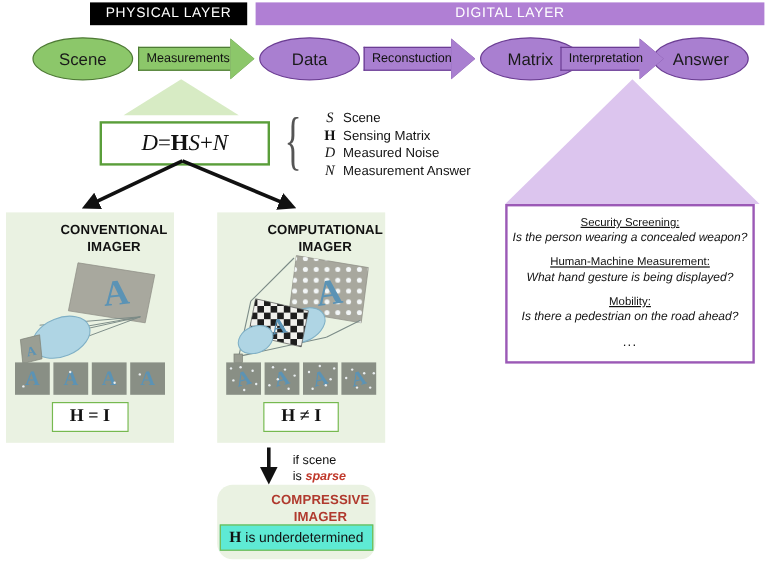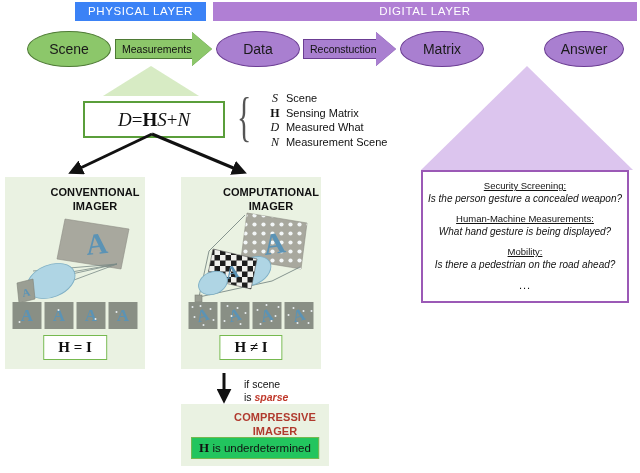--- a/index.html
+++ b/index.html
@@ -11,21 +11,21 @@
     position:relative;
   }
   .stage{position:absolute;left:0;top:0;width:640px;height:473px;}
   .abs{position:absolute;}
 
   
   .layer-bar{
     height:19px;line-height:19px;text-align:center;color:#ffffff;
     font-size:11.5px;letter-spacing:.6px;
   }
-  #physical-bar{left:75px;top:2px;width:131px;background:#3b82f6;}
+  #physical-bar{left:75px;top:2px;width:131px;background:#000000;}
   #digital-bar{left:213px;top:2px;width:424px;background:#B07FD4;}
 
   
   .ellipse{
     border-radius:50%;
     display:flex;align-items:center;justify-content:center;
     font-size:14px;color:#1a1a1a;
     box-sizing:border-box;
   }
   .ellipse.green{background:#8CC76A;border:1.4px solid #4e7a35;}
@@ -144,26 +144,26 @@
     text-align:center;font-family:"Liberation Serif",serif;font-weight:bold;
     font-size:17px;color:#5B93B5;
   }
   .thumb.coded .ltr{transform:translateY(-50%) rotate(-14deg);}
   .speck{position:absolute;width:2px;height:2px;background:#e9eef0;border-radius:50%;}
 
   
   #if-sparse{left:244px;top:378px;font-size:10.5px;line-height:13px;color:#111;}
   #if-sparse .sparse{color:#C0392B;font-style:italic;font-weight:bold;}
   #panel-compressive{
-    left:181px;top:404px;width:148px;height:62px;background:#EAF2E2;
+    left:181px;top:404px;width:132px;height:62px;background:#EAF2E2;border-radius:13px;
   }
   #panel-compressive .panel-title{color:#B03A2E;padding-top:6px;}
   #compressive-box{
     position:absolute;left:50%;transform:translateX(-50%);bottom:7px;
-    background:#22c55e;border:1.4px solid #76B94F;
+    background:#5eead4;border:1.4px solid #76B94F;
     padding:2px 7px;font-size:11.5px;color:#111;white-space:nowrap;
   }
   #compressive-box b{font-family:"Liberation Serif",serif;font-size:13px;}
 
   
   #panel-applications{
     left:421px;top:170px;width:208px;height:133px;
     background:#ffffff;border:2px solid #9B59B6;
     box-sizing:border-box;
     padding-top:8px;
@@ -199,20 +199,26 @@
     <div class="lbl">Measurements</div>
   </div>
 
   <div class="abs blockarrow pa" id="arrow-reconstruction">
     <div class="shaft"></div>
     <div class="head headline"></div>
     <div class="head"></div>
     <div class="lbl">Reconstuction</div>
   </div>
 
+  <div class="abs blockarrow pa" id="arrow-interpretation">
+    <div class="shaft"></div>
+    <div class="head headline"></div>
+    <div class="head"></div>
+    <div class="lbl">Interpretation</div>
+  </div>
 
   <div class="abs" id="equation-box">
     <span style="font-style:italic">D</span>
     <span> = </span>
     <span class="bold">H</span>
     <span style="font-style:italic">S</span>
     <span> + </span>
     <span style="font-style:italic">N</span>
   </div>
 
@@ -222,25 +228,25 @@
       <div class="legend-row">
         <span class="sym">S</span>
         <span class="txt">Scene</span>
       </div>
       <div class="legend-row">
         <span class="sym bold">H</span>
         <span class="txt">Sensing Matrix</span>
       </div>
       <div class="legend-row">
         <span class="sym">D</span>
-        <span class="txt">Measured What</span>
+        <span class="txt">Measured Noise</span>
       </div>
       <div class="legend-row">
         <span class="sym">N</span>
-        <span class="txt">Measurement Scene</span>
+        <span class="txt">Measurement Answer</span>
       </div>
     </div>
   </div>
 
   <svg class="abs" id="branch-arrows" viewBox="0 0 360 60">
     <defs>
       <marker id="bhead" markerWidth="5" markerHeight="5" refX="3.6" refY="2.5" orient="auto">
         <path d="M0,0 L5,2.5 L0,5 z" fill="#111"></path>
       </marker>
     </defs>
@@ -395,24 +401,24 @@
       <div>IMAGER</div>
     </div>
     <div id="compressive-box">
       <b>H</b><span> is underdetermined</span>
     </div>
   </div>
 
   <div class="abs" id="panel-applications">
     <div class="app-item">
       <div class="app-title">Security Screening:</div>
-      <div class="app-q">Is the person gesture a concealed weapon?</div>
+      <div class="app-q">Is the person wearing a concealed weapon?</div>
     </div>
     <div class="app-item">
-      <div class="app-title">Human-Machine Measurements:</div>
+      <div class="app-title">Human-Machine Measurement:</div>
       <div class="app-q">What hand gesture is being displayed?</div>
     </div>
     <div class="app-item">
       <div class="app-title">Mobility:</div>
       <div class="app-q">Is there a pedestrian on the road ahead?</div>
     </div>
     <div class="app-dots">...</div>
   </div>
 
 </div>

